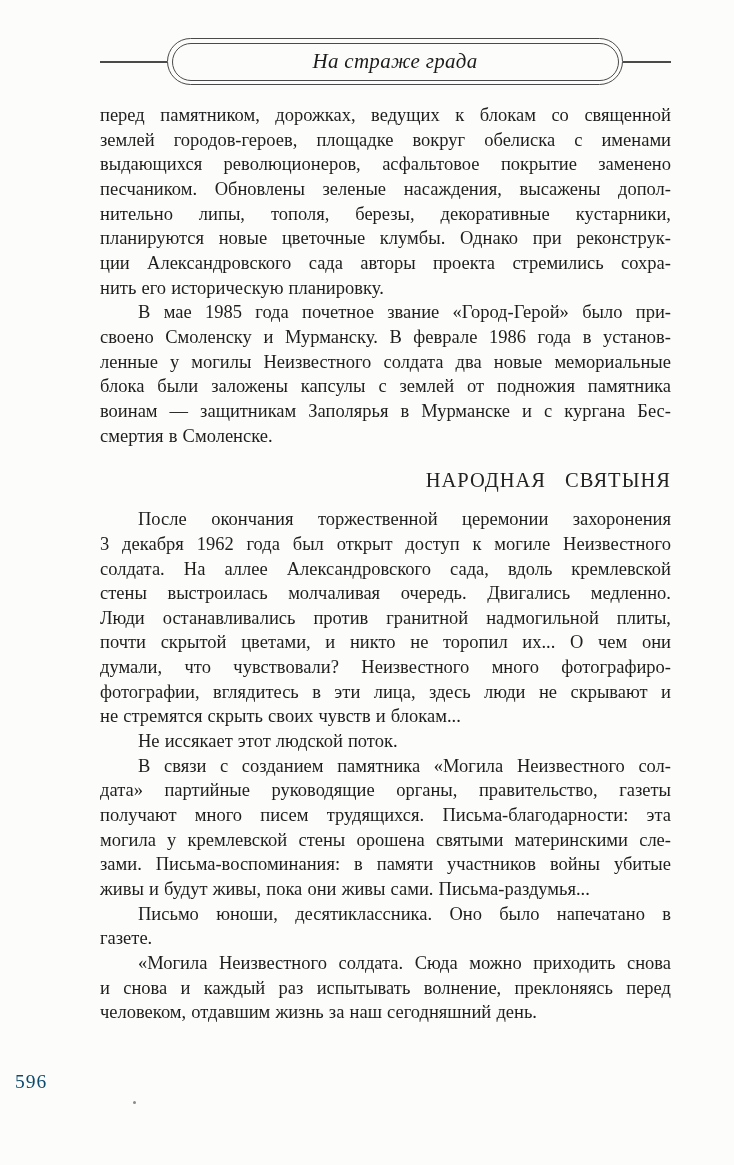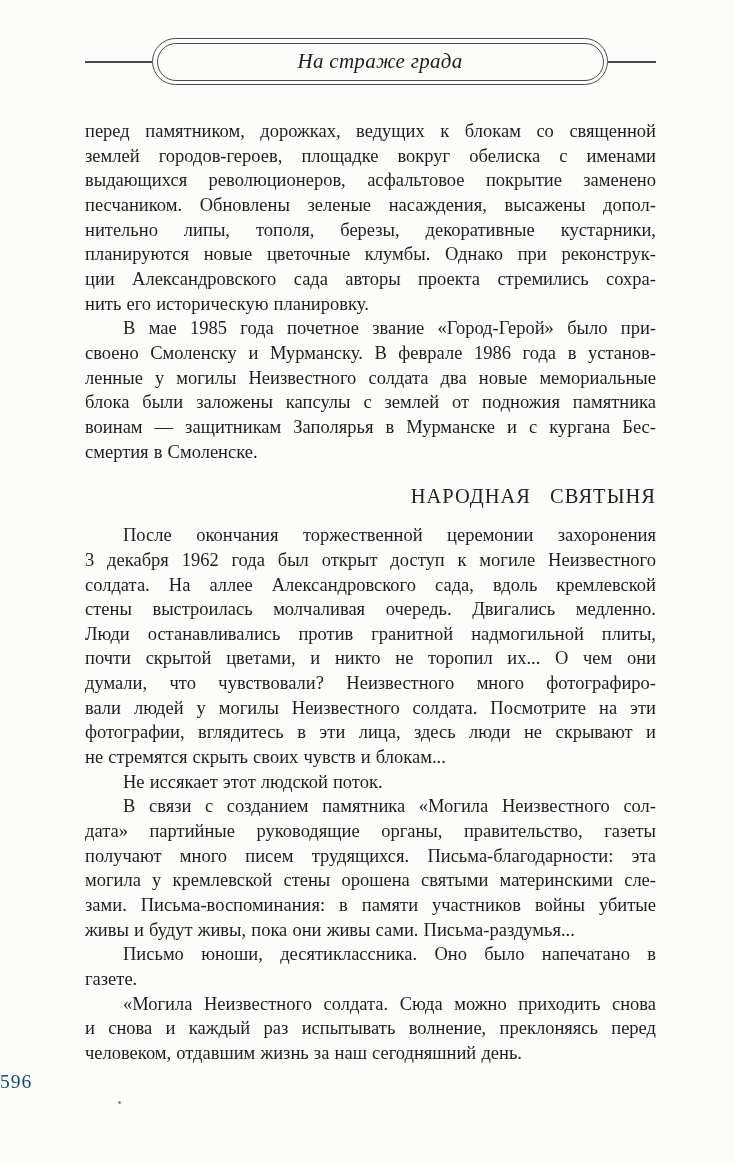--- a/index.html
+++ b/index.html
@@ -10,20 +10,21 @@
     background: #fcfcfa;
     overflow: hidden;
     font-family: "Liberation Serif", "DejaVu Serif", serif;
     color: #1e1e1e;
   }
   .page {
     position: relative;
     width: 592px;
     height: 1165px;
     background: #fcfcfa;
+    margin-left: 15px;
   }
 
   
   .rule {
     position: absolute;
     height: 1.5px;
     background: #4a4a4a;
   }
   .rule-left  { left: 85px;  top: 61px; width: 67px; }
   .rule-right { left: 608px; top: 61px; width: 48px; }
@@ -50,21 +51,21 @@
     font-style: italic;
     font-size: 21px;
     letter-spacing: 0.3px;
     color: #1c1c1c;
   }
 
   
   .text-column {
     position: absolute;
     left: 85px;
-    top: 119px;
+    top: 103px;
     width: 571px;
   }
   .paragraph { margin: 0; }
   .line {
     font-size: 18.5px;
     line-height: 24.65px;
     text-align: justify;
     text-align-last: justify;
     white-space: normal;
     word-spacing: 0.5px;
@@ -133,21 +134,20 @@
       </div>
       <div class="section-heading">НАРОДНАЯ СВЯТЫНЯ</div>
       <div class="paragraph">
         <div class="line indent">После окончания торжественной церемонии захоронения</div>
         <div class="line">3 декабря 1962 года был открыт доступ к могиле Неизвестного</div>
         <div class="line">солдата. На аллее Александровского сада, вдоль кремлевской</div>
         <div class="line">стены выстроилась молчаливая очередь. Двигались медленно.</div>
         <div class="line">Люди останавливались против гранитной надмогильной плиты,</div>
         <div class="line">почти скрытой цветами, и никто не торопил их... О чем они</div>
         <div class="line">думали, что чувствовали? Неизвестного много фотографиро-</div>
-        <div class="line">вали людей у могилы Неизвестного солдата. Посмотрите на эти</div>
         <div class="line">фотографии, вглядитесь в эти лица, здесь люди не скрывают и</div>
         <div class="line last">не стремятся скрыть своих чувств и блокам...</div>
       </div>
       <div class="paragraph">
         <div class="line last indent">Не иссякает этот людской поток.</div>
       </div>
       <div class="paragraph">
         <div class="line indent">В связи с созданием памятника «Могила Неизвестного сол-</div>
         <div class="line">дата» партийные руководящие органы, правительство, газеты</div>
         <div class="line">получают много писем трудящихся. Письма-благодарности: эта</div>

